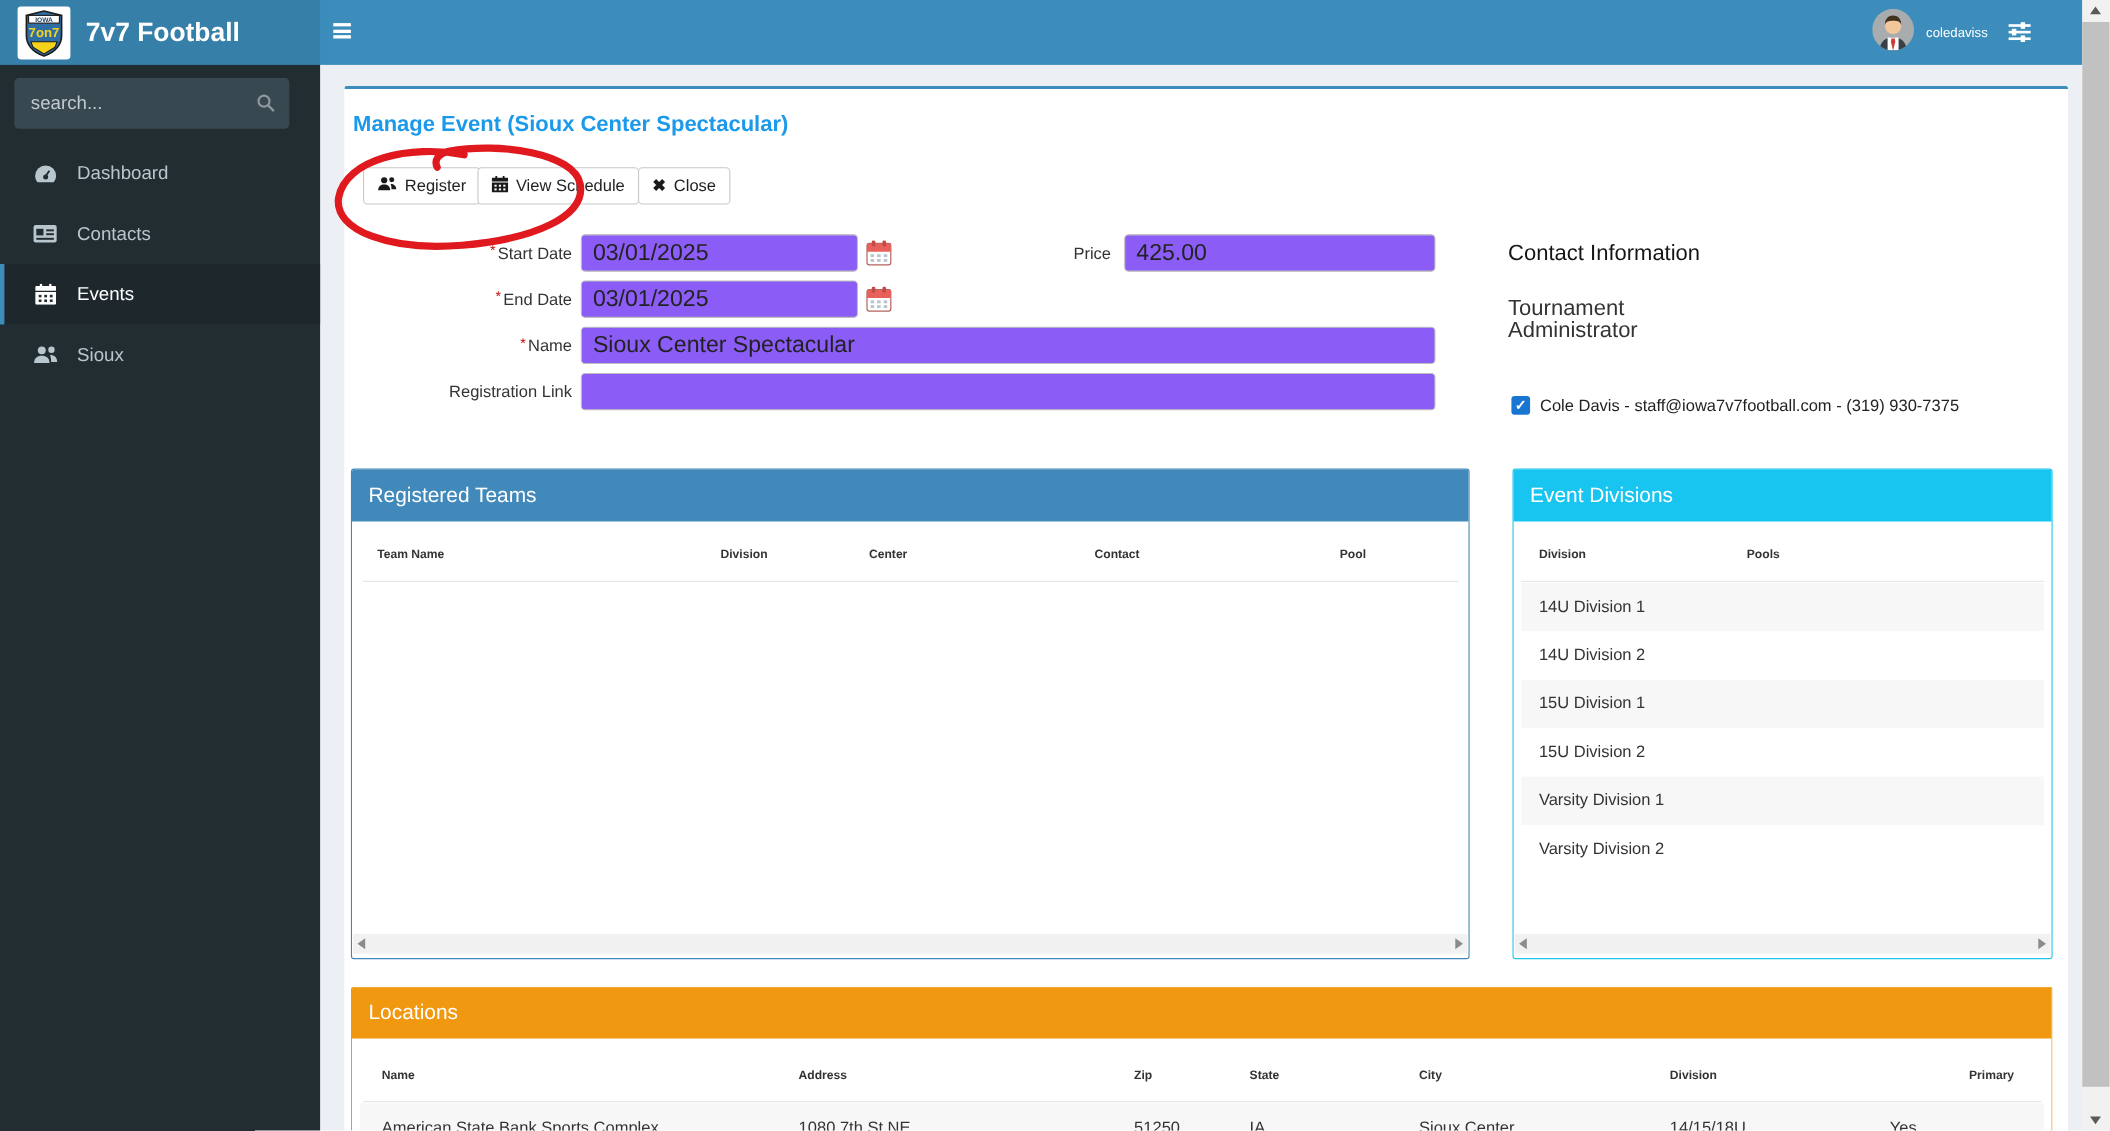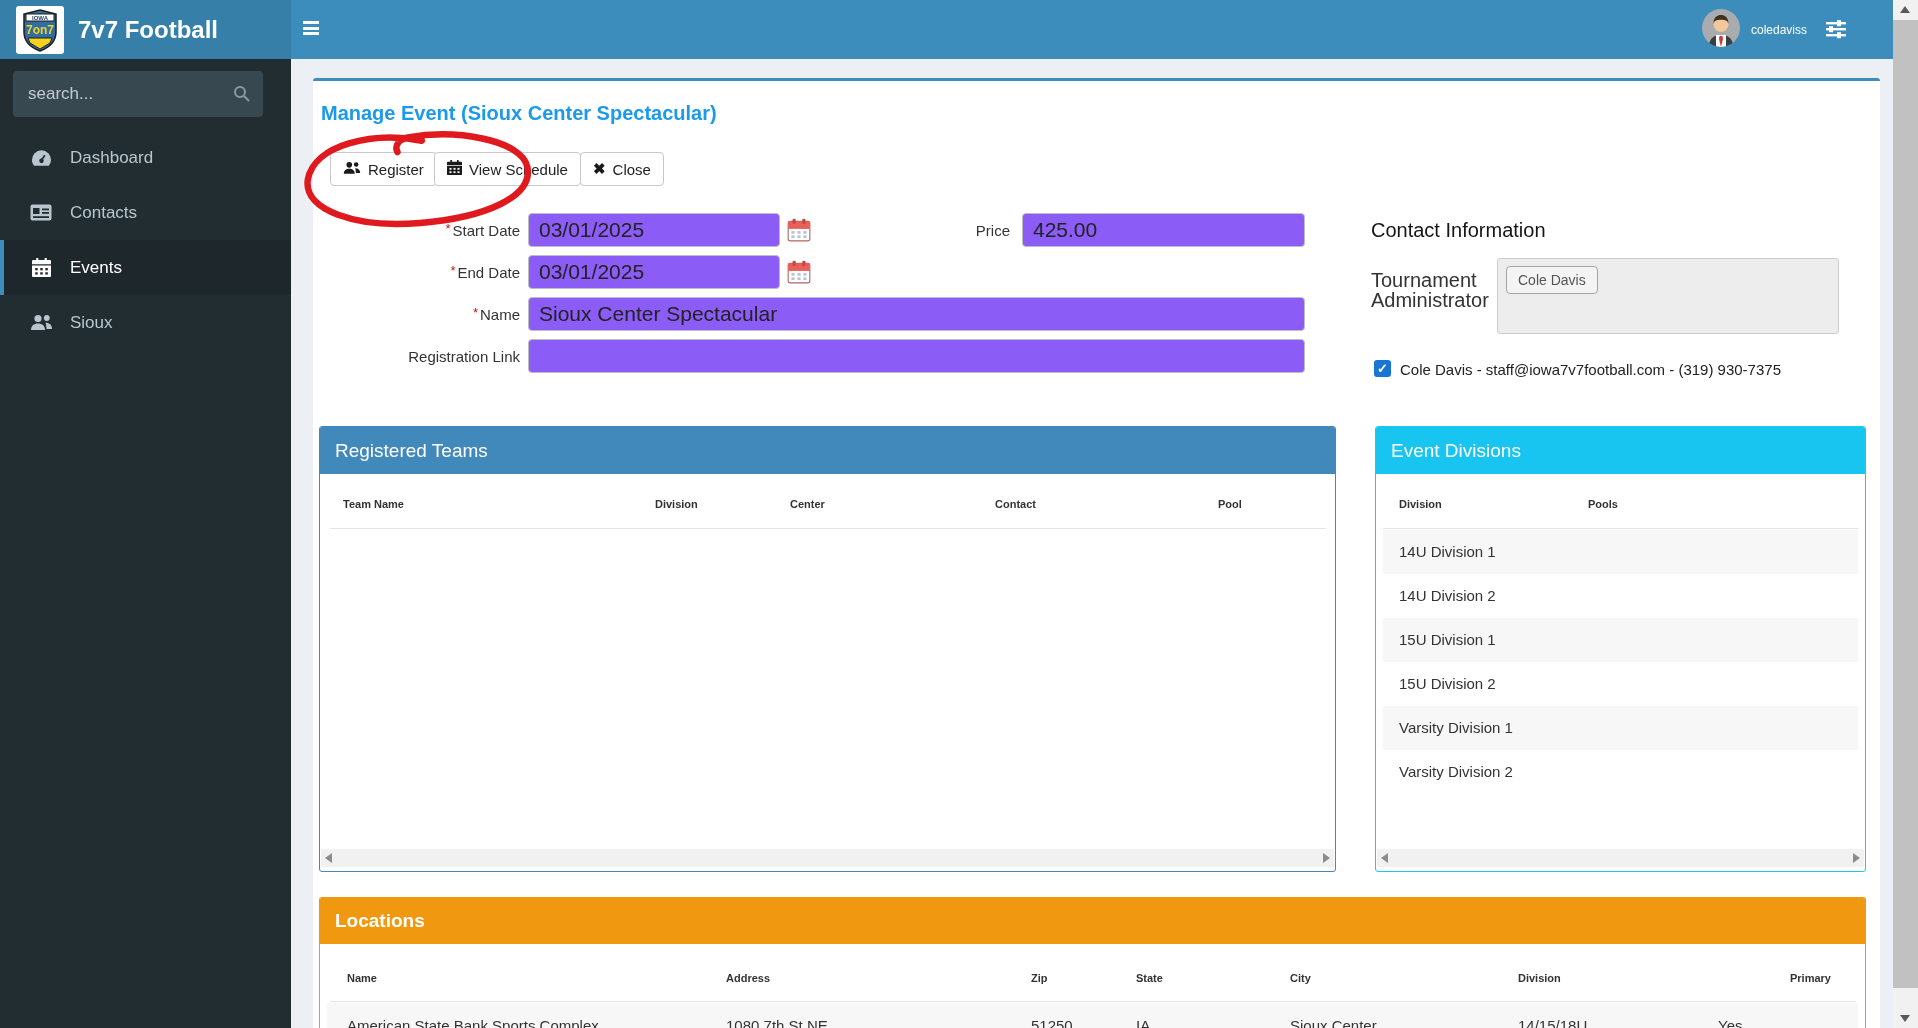--- a/index.html
+++ b/index.html
@@ -276,23 +276,20 @@
   <input class="finput" style="left: 528px; top: 339px; width: 777px;" value="">
 
   <label class="flabel" style="left:810px;top:222px;">Price</label>
   <input class="finput" style="left: 1022px; top: 213px; width: 283px;" value="425.00">
 
   <div class="ci-heading">Contact Information</div>
   <div class="ci-label">
     <span>Tournament</span><br>
     <span>Administrator</span>
   </div>
-  <div class="ci-box">
-    <span class="chip">Cole Davis</span>
-  </div>
   <span class="cbox"></span>
   <span class="cb-label">Cole Davis - staff@iowa7v7football.com - (319) 930-7375</span>
 
   <div class="panel" style="left:319px;top:426px;width:1017px;height:446px;border:1px solid #4189ba;border-radius:3px;">
     <div class="panel-head" style="background:#4189ba;">Registered Teams</div>
   </div>
   <span class="colhead" style="left:343px;top:498px;">Team Name</span>
   <span class="colhead" style="left:655px;top:498px;">Division</span>
   <span class="colhead" style="left:790px;top:498px;">Center</span>
   <span class="colhead" style="left:995px;top:498px;">Contact</span>
@@ -333,21 +330,21 @@
   <div class="dvrow" style="left:1383px;top:750px;width:475px;background:#fff;">
     <span style="padding-left:16px;">Varsity Division 2</span>
     <span style="position:absolute;left:205px;"></span>
   </div>
 
   <div class="hscroll" style="left:1377px;top:849px;width:487px;">
     <span class="tri-left"></span>
     <span class="tri-right"></span>
   </div>
 
-  <div class="panel" style="left:319px;top:897px;width:1547px;height:131px;border:1px solid #f0980f;border-bottom:none;border-radius:3px 3px 0 0;font-weight:bold;">
+  <div class="panel" style="left:319px;top:897px;width:1547px;height:131px;border:1px solid #f0980f;border-bottom:none;border-radius:3px 3px 0 0;">
     <div class="panel-head" style="background:#f0980f;height:46px;line-height:46px;">Locations</div>
   </div>
   <span class="colhead" style="left:347px;top:972px;">Name</span>
   <span class="colhead" style="left:726px;top:972px;">Address</span>
   <span class="colhead" style="left:1031px;top:972px;">Zip</span>
   <span class="colhead" style="left:1136px;top:972px;">State</span>
   <span class="colhead" style="left:1290px;top:972px;">City</span>
   <span class="colhead" style="left:1518px;top:972px;">Division</span>
   <span class="colhead" style="left:1790px;top:972px;">Primary</span>
   <div class="divider" style="left:330px;top:1001px;width:1526px;"></div>

